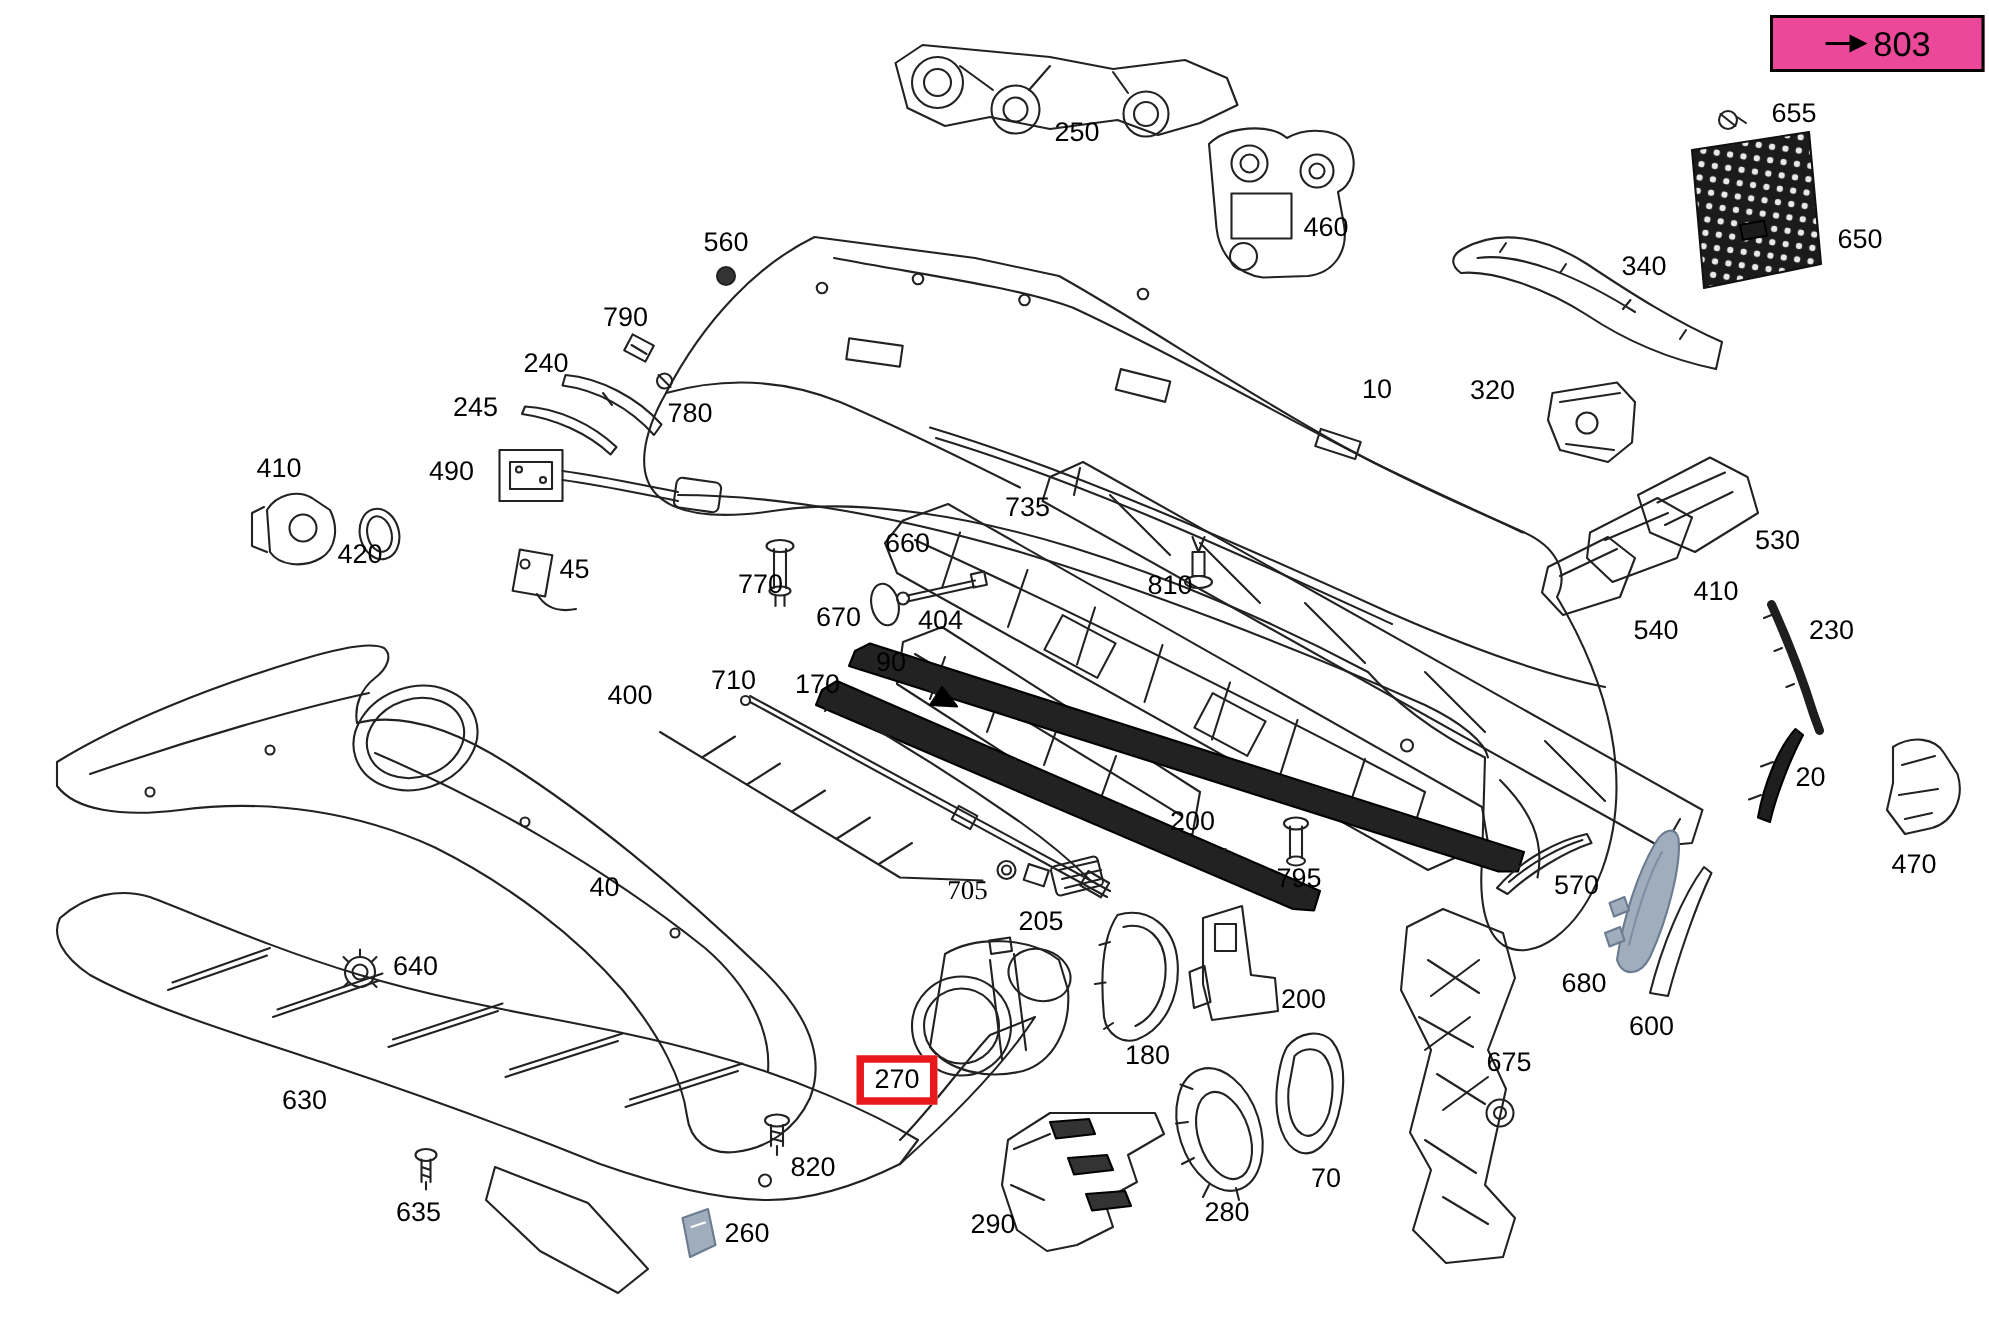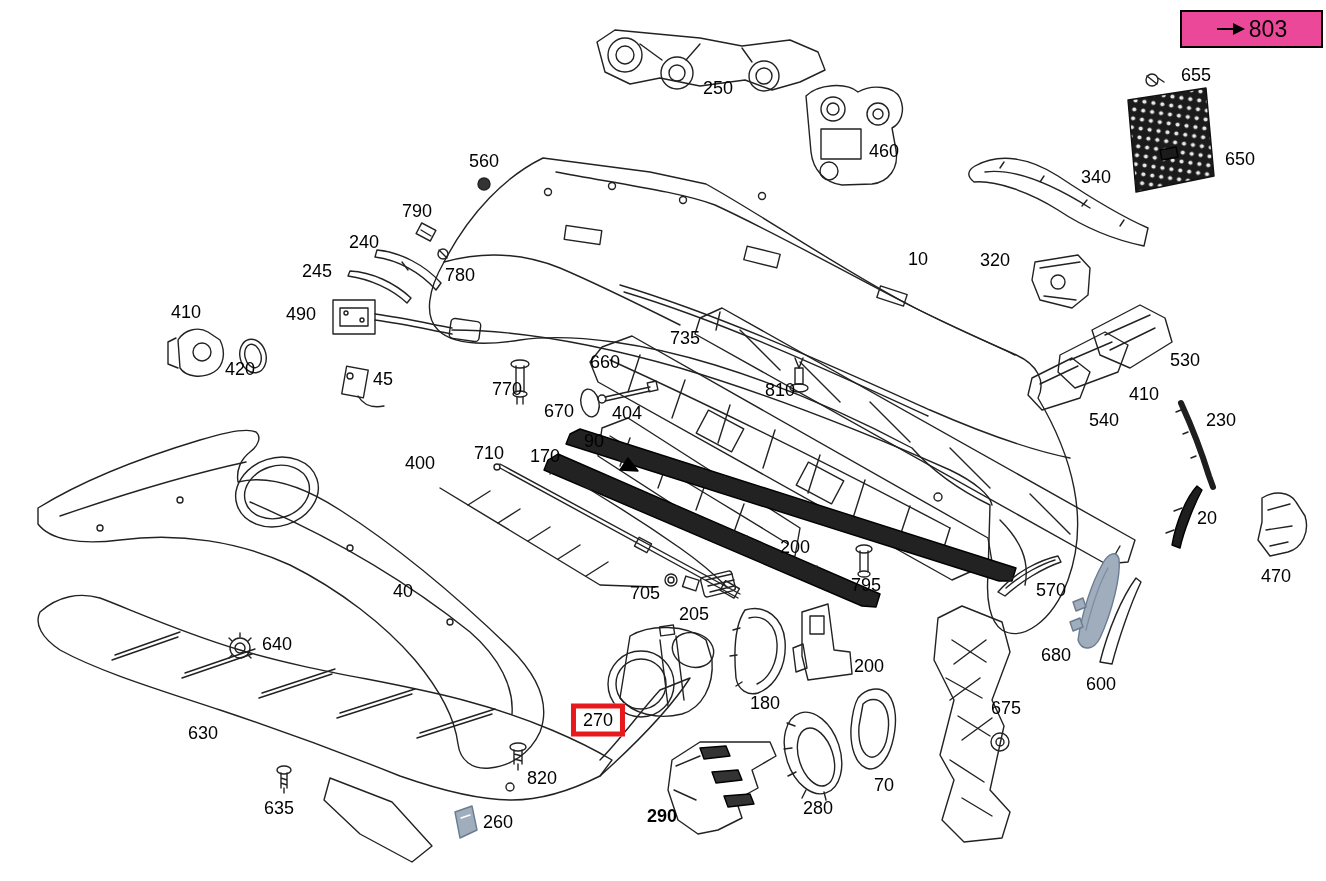--- a/index.html
+++ b/index.html
@@ -409,24 +409,24 @@
       <div class="part-label" style="left: 1056px; top: 655px; --hl: #e8191d;">680</div>
       <div class="part-label" style="left: 1101px; top: 684px; --hl: #e8191d;">600</div>
       <div class="part-label" style="left: 1006px; top: 708px; --hl: #e8191d;">675</div>
       <div class="part-label" style="left: 869px; top: 666px; --hl: #e8191d;">200</div>
       <div class="part-label" style="left: 403px; top: 591px; --hl: #e8191d;">40</div>
       <div class="part-label" style="left: 277px; top: 644px; --hl: #e8191d;">640</div>
       <div class="part-label" style="left: 203px; top: 733px; --hl: #e8191d;">630</div>
       <div class="part-label" style="left: 279px; top: 808px; --hl: #e8191d;">635</div>
       <div class="part-label" style="left: 542px; top: 778px; --hl: #e8191d;">820</div>
       <div class="part-label" style="left: 498px; top: 822px; --hl: #e8191d;">260</div>
-      <div class="part-label" style="left: 645px; top: 593px; --hl: #e8191d;">705</div>
+      <div class="part-label" style="left: 645px; top: 593px; font-family: Liberation Serif, serif; --hl: #e8191d;">705</div>
       <div class="part-label" style="left: 694px; top: 614px; --hl: #e8191d;">205</div>
       <div class="part-label highlighted" style="left: 598px; top: 720px; --hl: #e8191d;">270</div>
-      <div class="part-label" style="left: 662px; top: 816px; font-weight: bold; --hl: #e8191d;">290</div>
+      <div class="part-label" style="left: 662px; top: 816px; --hl: #e8191d;">290</div>
       <div class="part-label" style="left: 765px; top: 703px; --hl: #e8191d;">180</div>
       <div class="part-label" style="left: 818px; top: 808px; --hl: #e8191d;">280</div>
       <div class="part-label" style="left: 884px; top: 785px; --hl: #e8191d;">70</div>
     </div>
 
   <div class="ref-box">
     <span class="arrow">
       <svg width="30" height="14" viewBox="0 0 30 14">
         <line x1="1" y1="7" x2="18" y2="7" stroke="#000" stroke-width="2"></line>
         <polygon points="17,1 29,7 17,13" fill="#000"></polygon>

